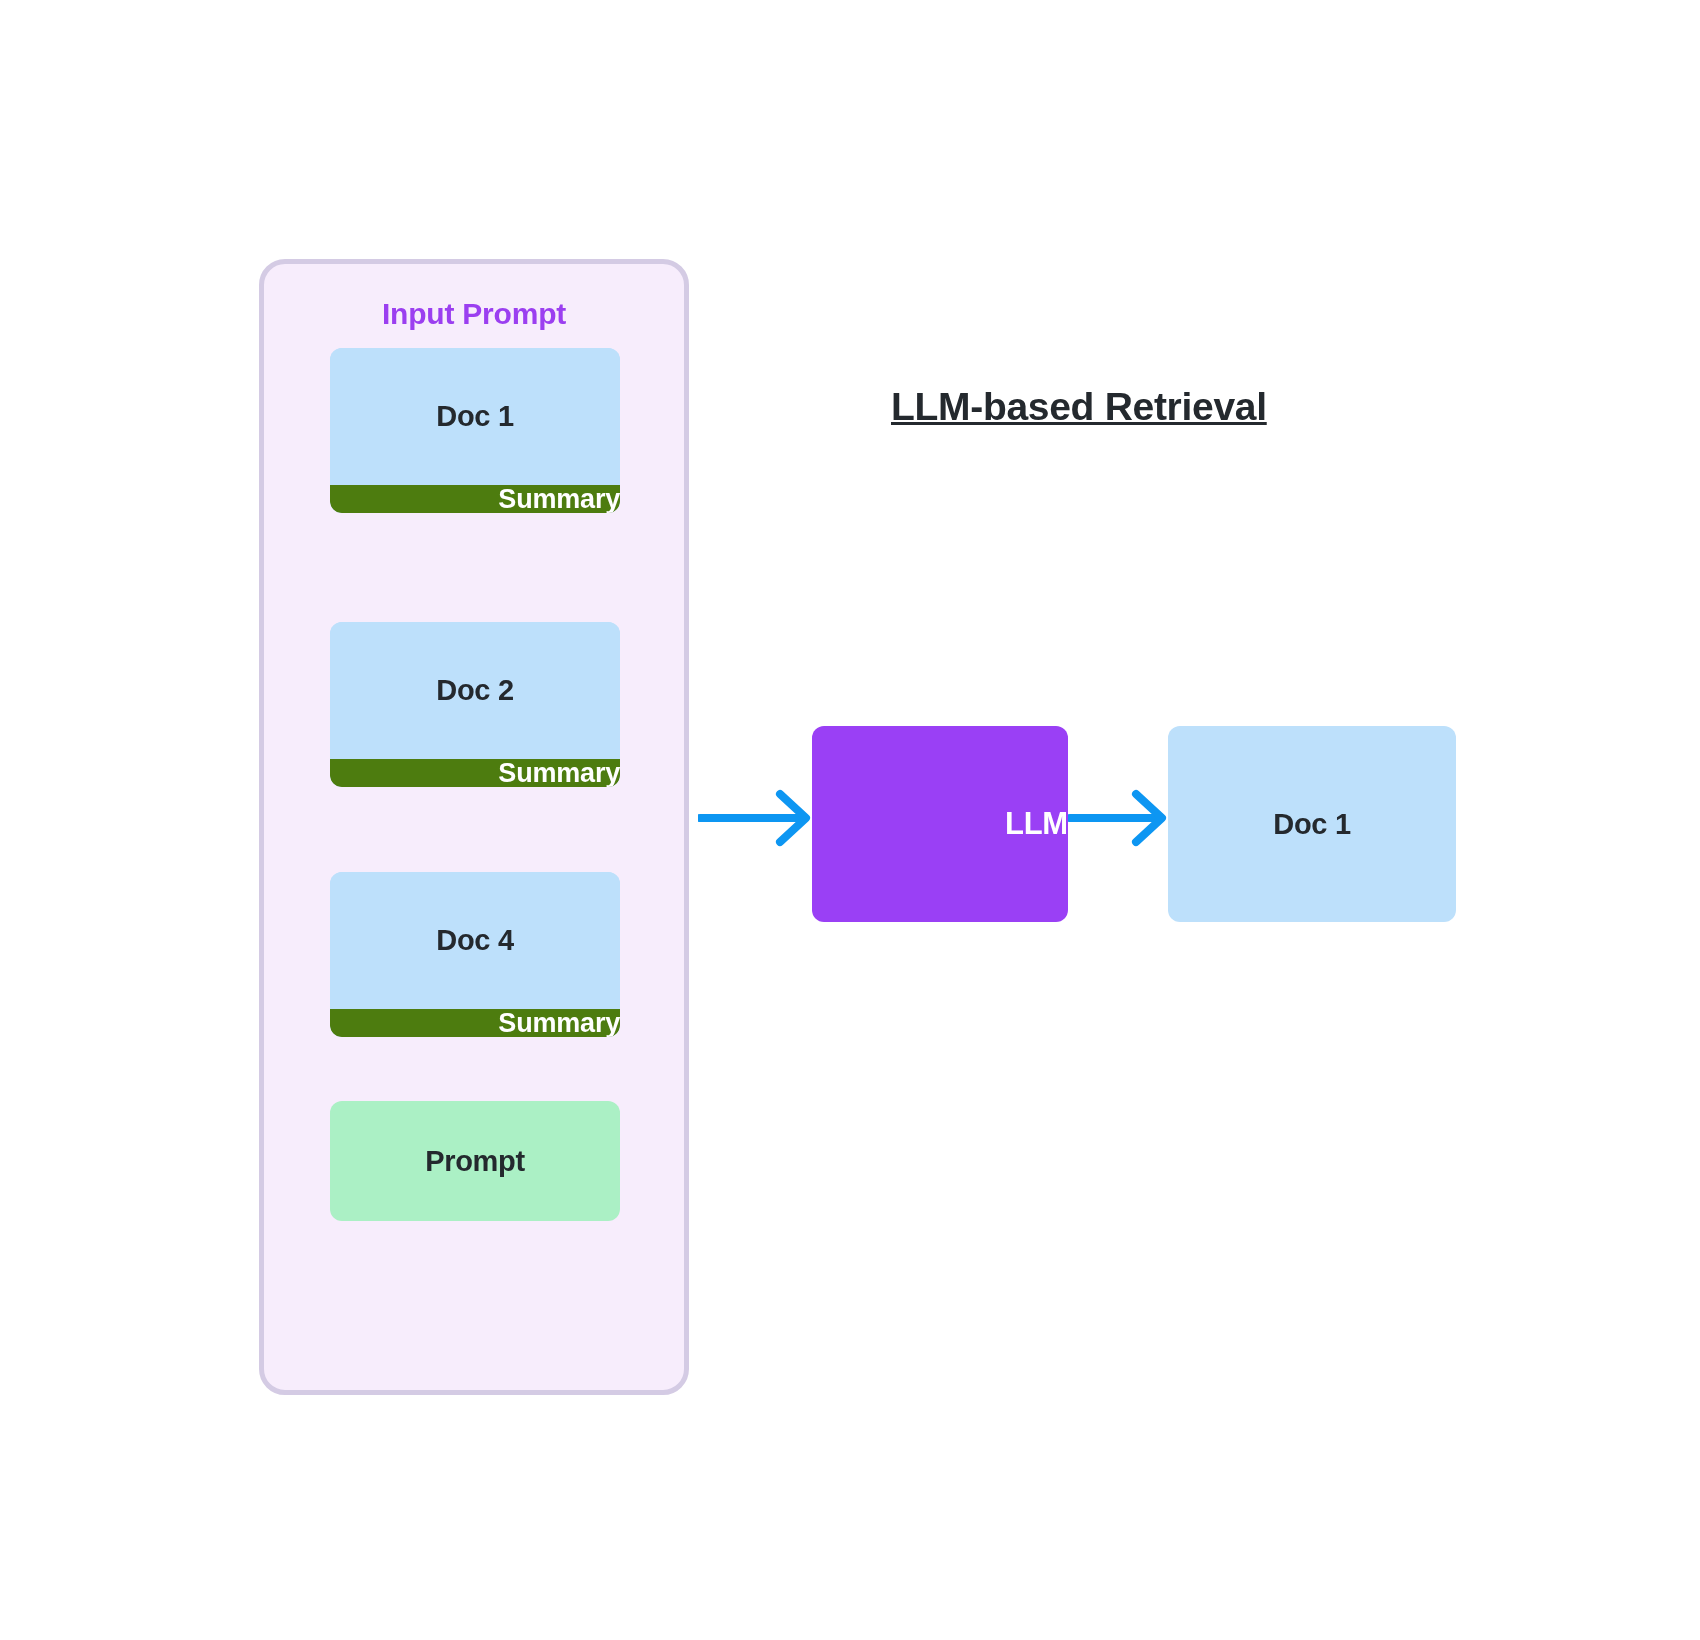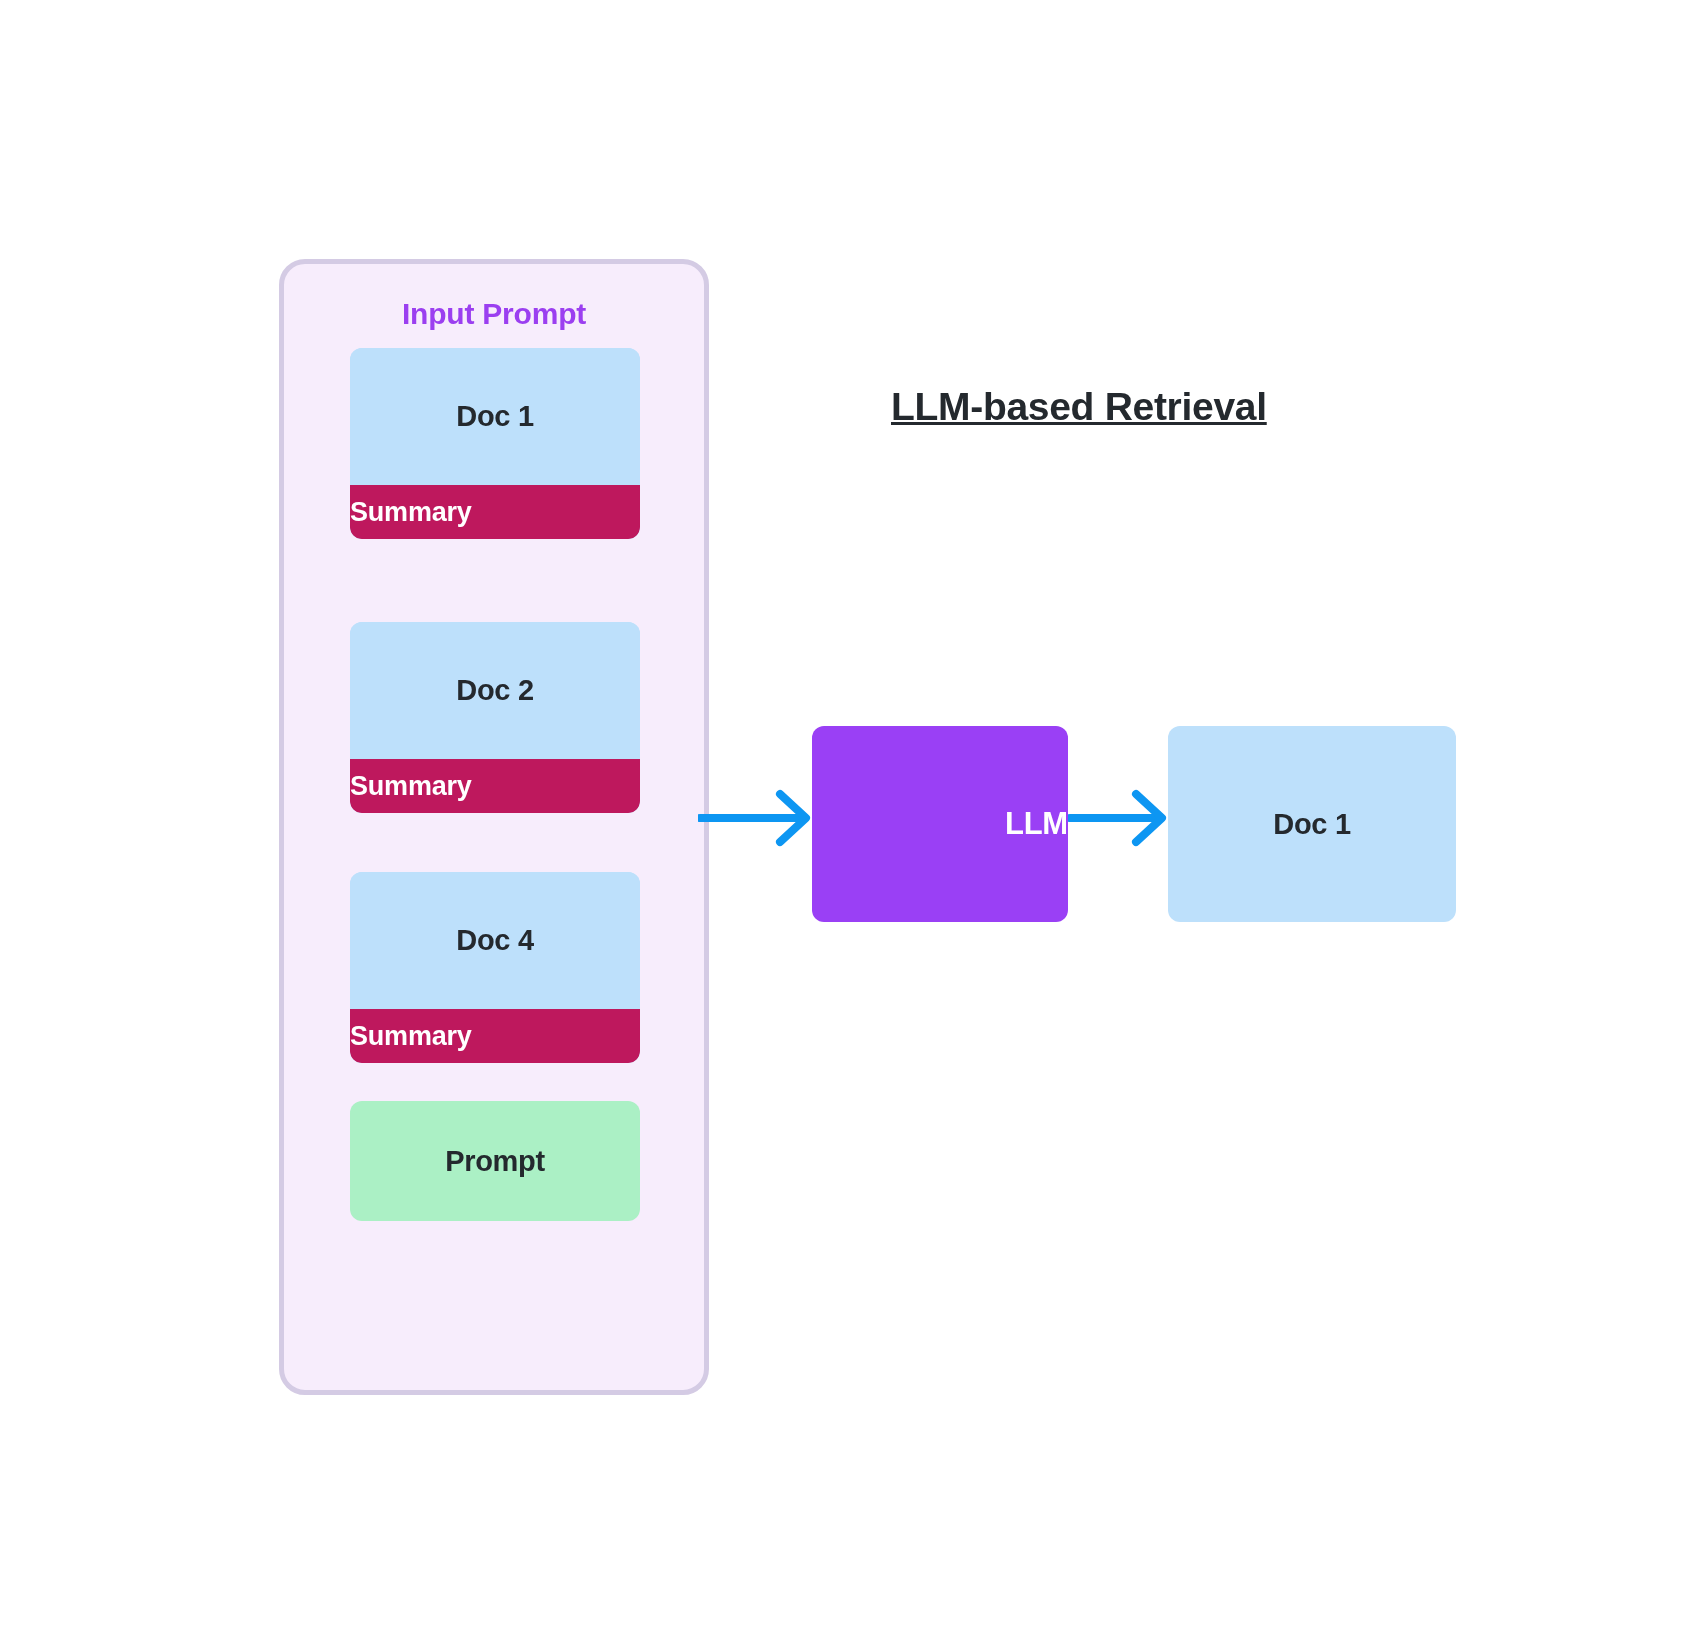--- a/index.html
+++ b/index.html
@@ -27,21 +27,20 @@
   .prompt-container {
     position: absolute;
     left: 259px;
     top: 259px;
     width: 430px;
     height: 1136px;
     background: #F7EDFC;
     border: 5px solid #D4CBE4;
     border-radius: 26px;
     box-sizing: border-box;
-    margin-left: 20px;
   }
 
   .prompt-title {
     position: absolute;
     left: 0;
     top: 33px;
     width: 100%;
     text-align: center;
     font-size: 30px;
     font-weight: bold;
@@ -65,25 +64,25 @@
     justify-content: center;
     background: #BDE0FB;
   }
   .doc-card .doc-label {
     font-size: 29px;
     font-weight: bold;
     color: #24292E;
     letter-spacing: -0.3px;
   }
   .doc-card .summary-bar {
-    height: 54px;
-    background: #be185d;
-    display: flex;
-    align-items: center;
-    justify-content: flex-start;
+    height: 28px;
+    background: #4d7c0f;
+    display: flex;
+    align-items: center;
+    justify-content: flex-end;
     border-radius: 0 0 11px 11px;
   }
   .doc-card .summary-label {
     font-size: 27px;
     font-weight: bold;
     color: #FFFFFF;
     letter-spacing: -0.2px;
   }
 
   #doc-card-1 { top: 84px; }

